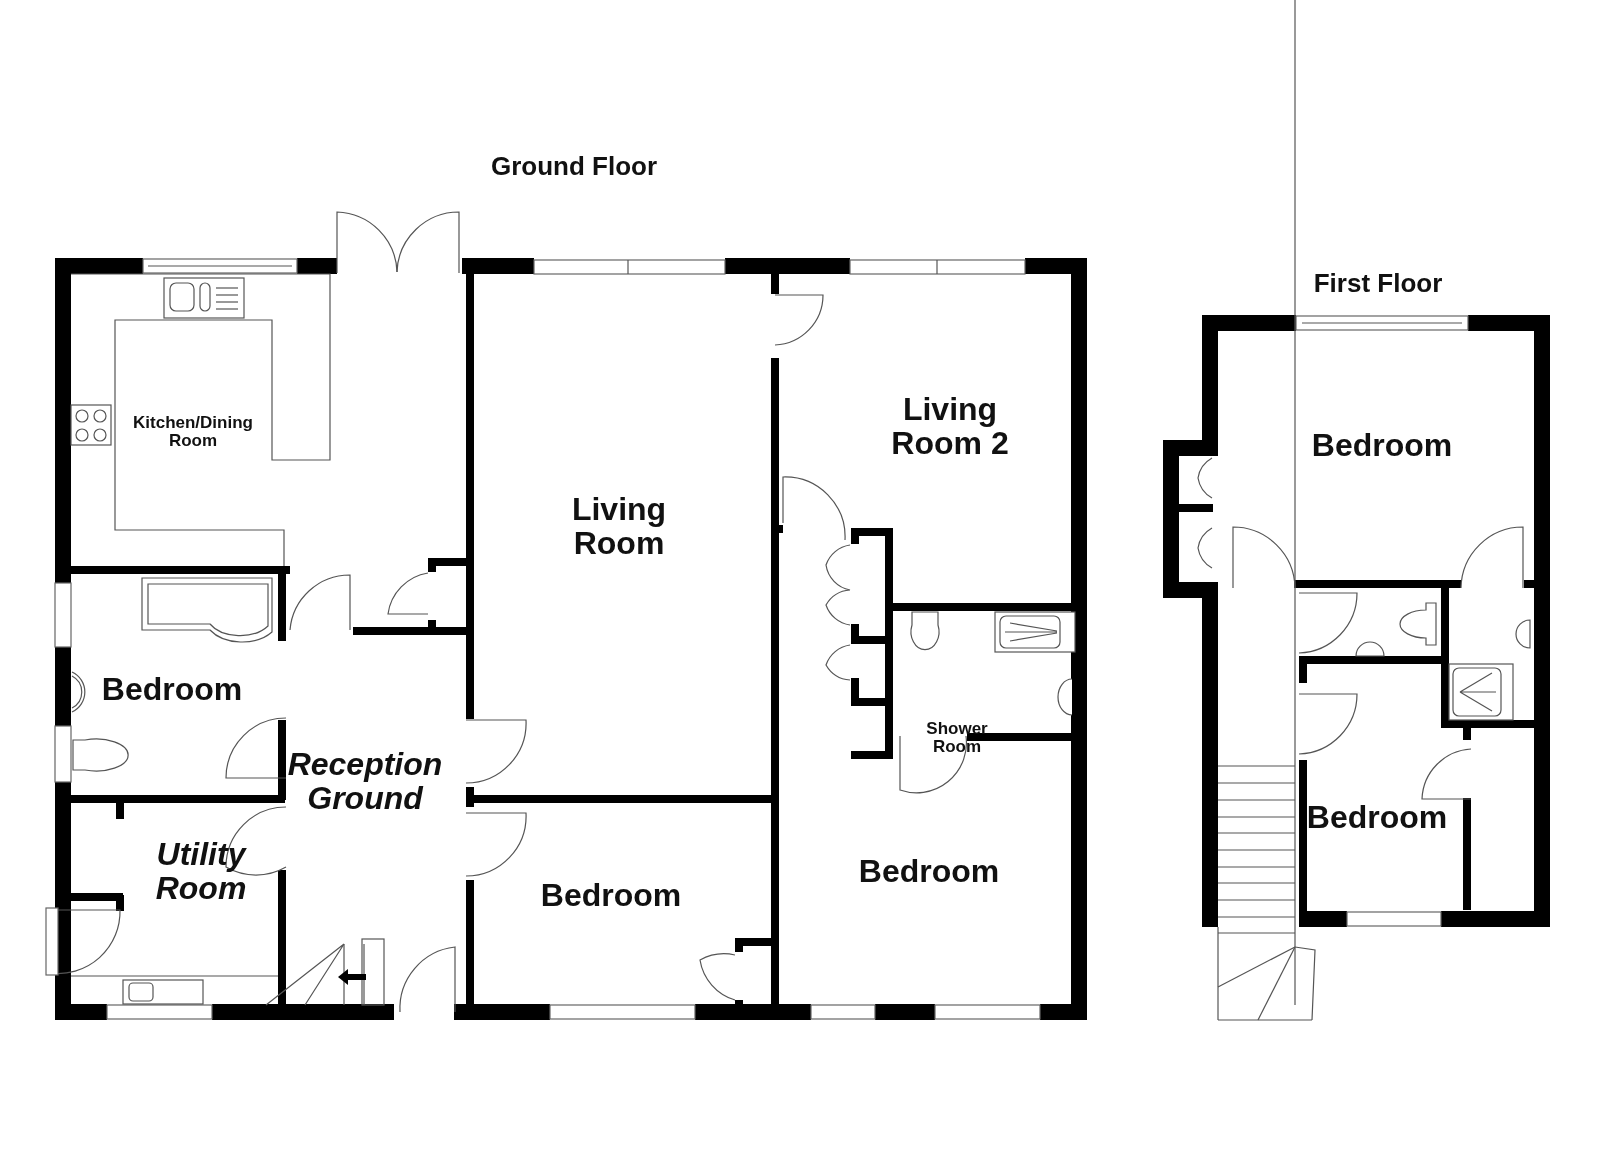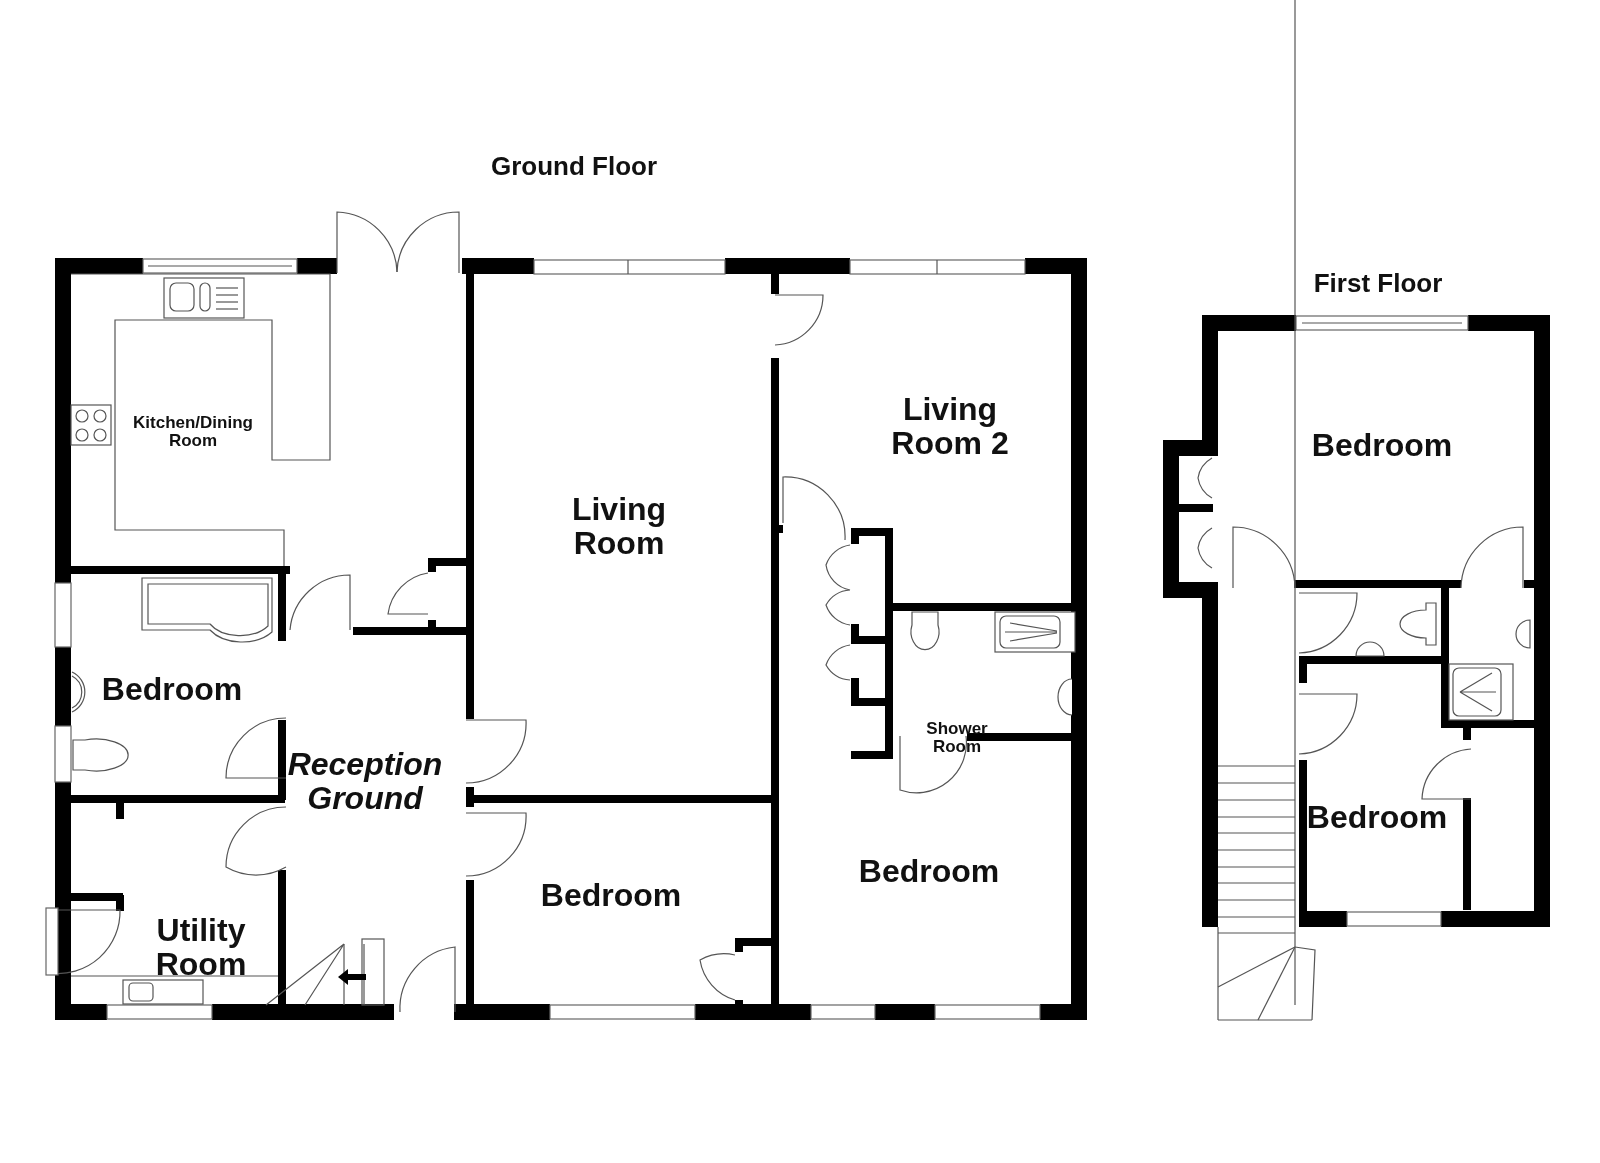--- a/index.html
+++ b/index.html
@@ -250,21 +250,21 @@
 </svg>
 
 <div class="lbl title" style="left:574px; top:167px;text-align:center;">Ground Floor</div>
 <div class="lbl title" style="left:1358px; top:284px;padding-left:40px;">First Floor</div>
 
 <div class="lbl sm" style="left:193px; top:424px;margin-top:8px;">
   <div>Kitchen/Dining</div>
   <div>Room</div>
 </div>
 <div class="lbl big" style="left:172px; top:690px;">Bedroom</div>
-<div class="lbl big" style="left:201px; top:948px;">
+<div class="lbl big" style="left:201px; top:872px;font-style:italic;">
   <div>Utility</div>
   <div>Room</div>
 </div>
 <div class="lbl big" style="left:365px; top:782px;font-style:italic;">
   <div>Reception</div>
   <div>Ground</div>
 </div>
 <div class="lbl big" style="left:619px; top:527px;">
   <div>Living</div>
   <div>Room</div>

